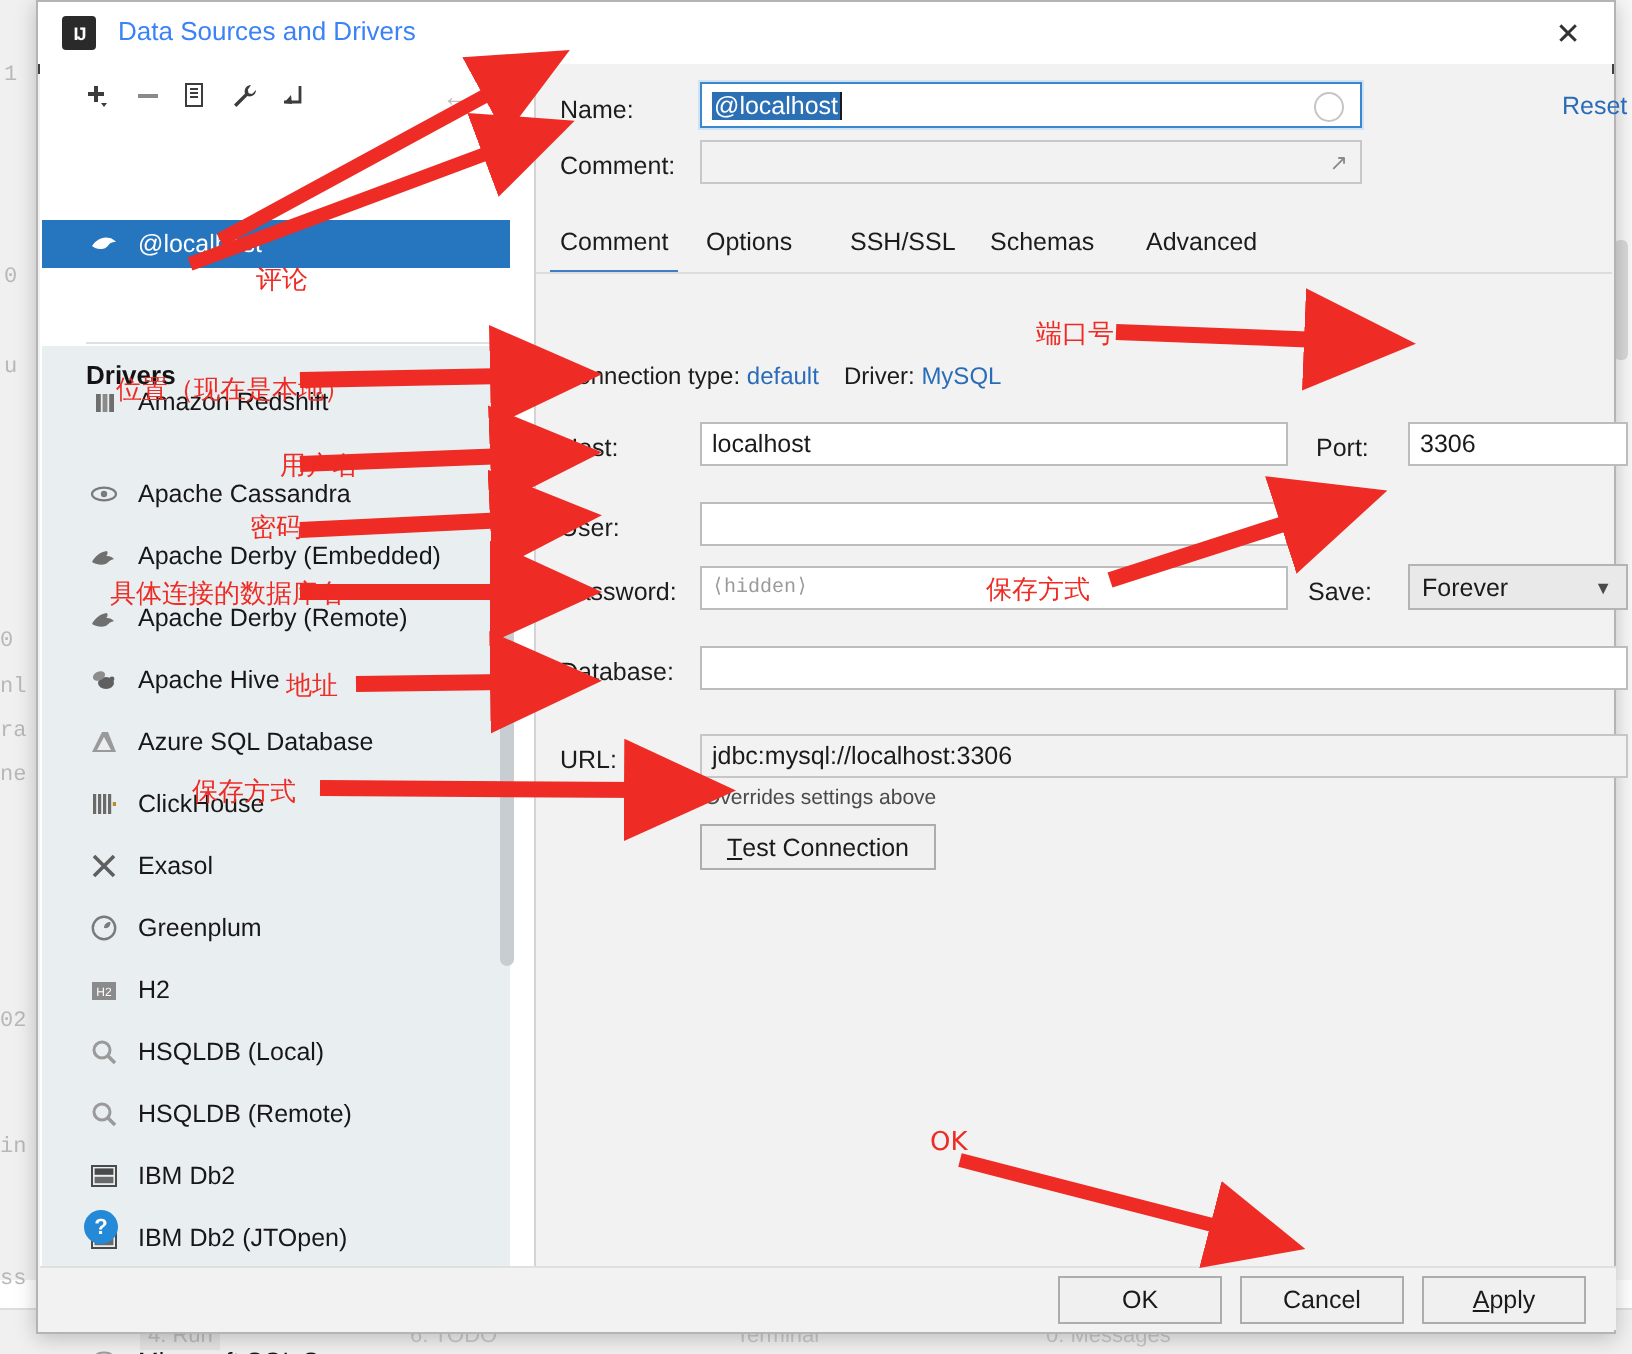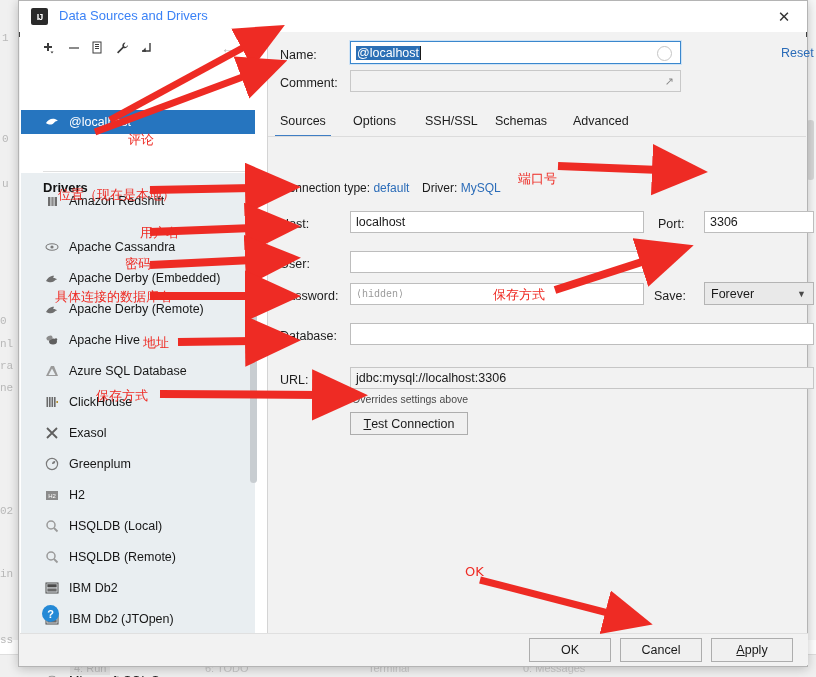--- a/index.html
+++ b/index.html
@@ -393,21 +393,21 @@
       </div>
       <div class="reset-link" style="left:513px; top:14px;">Reset</div>
 
       <div class="flabel" style="left:12px; top:44px;">Comment:</div>
       <div class="finput" style="left:82px; top:38px; width:331px; height:22px; background:#f2f2f2; border-color:#c8c8c8;">
         <span></span>
         <span class="expand-ico" style="right:6px; top:4px;">↗</span>
       </div>
 
       <div class="tabbar">
-        <div class="tab active" style="left:12px;">Sources</div>
+        <div class="tab active" style="left:12px;">Comment</div>
         <div class="tab" style="left:85px;">Options</div>
         <div class="tab" style="left:157px;">SSH/SSL</div>
         <div class="tab" style="left:227px;">Schemas</div>
         <div class="tab" style="left:305px;">Advanced</div>
       </div>
       <div class="tabline"></div>
 
       <div class="body-area">
 
         <div class="meta-line" style="left:12px; top:44px;">
@@ -505,17 +505,17 @@
     <path d="M480,580 L612,614" stroke="#ee2b24" stroke-width="7" fill="none" marker-end="url(#ah)"></path>
   </svg>
 
   <div class="anno" style="left:128px; top:131px;">评论</div>
   <div class="anno" style="left:58px;  top:186px;">位置（现在是本地）</div>
   <div class="anno" style="left:140px; top:224px;">用户名</div>
   <div class="anno" style="left:125px; top:255px;">密码</div>
   <div class="anno" style="left:55px;  top:288px;">具体连接的数据库名</div>
   <div class="anno" style="left:143px; top:334px;">地址</div>
   <div class="anno" style="left:96px;  top:387px;">保存方式</div>
-  <div class="anno" style="left:518px; top:158px;margin-top:12px;">端口号</div>
+  <div class="anno" style="left:518px; top:158px;">端口号</div>
   <div class="anno" style="left:493px; top:286px;">保存方式</div>
   <div class="anno" style="left:465px; top:564px;">OK</div>
 
 </div>
 
 </body></html>

